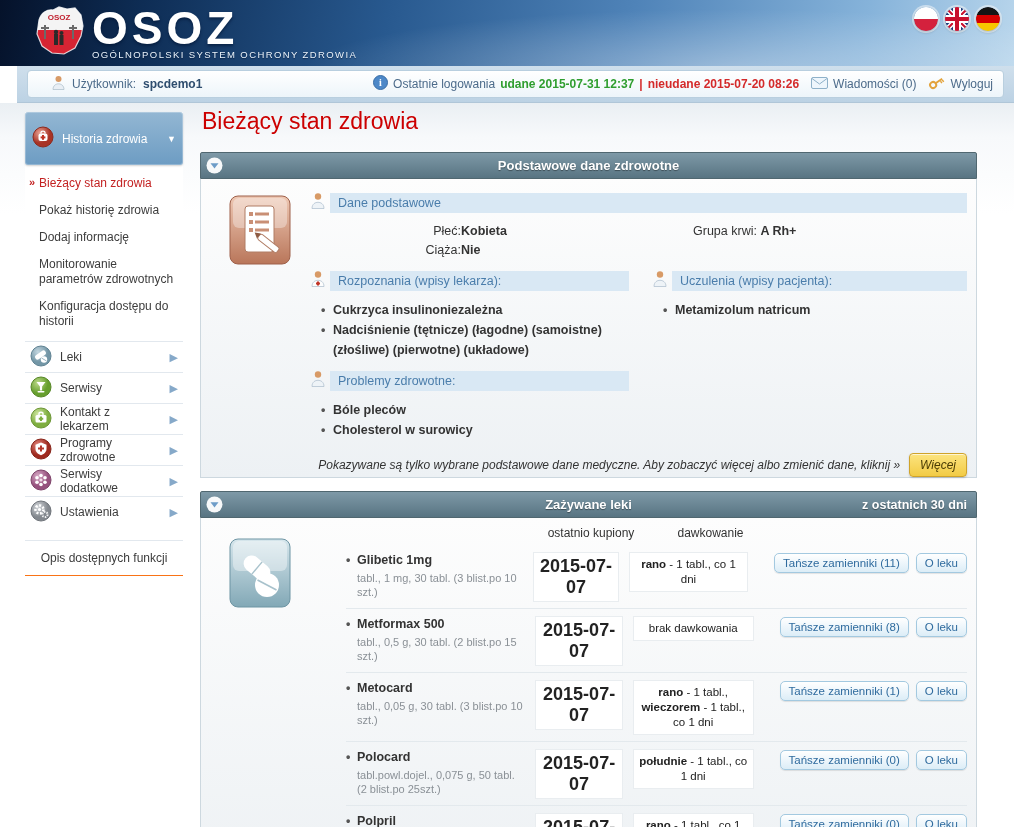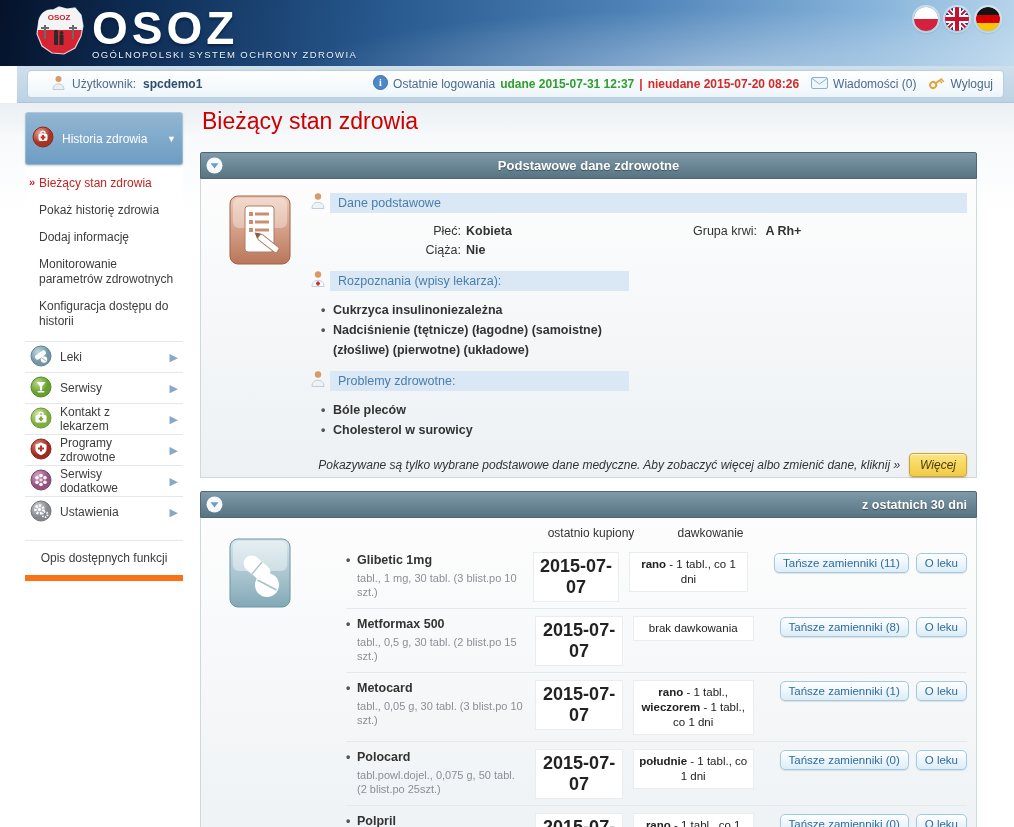--- a/index.html
+++ b/index.html
@@ -46,21 +46,21 @@
     box-shadow:inset 0 0 0 1px rgba(255,255,255,.25),0 1px 2px rgba(0,0,0,.18);}
   .sb-header .chev{margin-left:auto;font-size:9px;color:#fff;}
   .sb-sub{padding:5px 0 6px;}
   .sb-sub-item{padding:6px 4px 6px 14px;font-size:12px;color:#3c3c3c;line-height:15px;cursor:pointer;position:relative;}
   .sb-sub-item.active{color:#c32222;}
   .sb-sub-item.active .marker{position:absolute;left:4px;top:5px;color:#c32222;font-size:11px;font-weight:bold;}
   .sb-menu-item{display:flex;align-items:center;height:30px;border-top:1px solid #e2e8ee;
     font-size:12px;color:#3c3c3c;gap:8px;padding:0 5px;cursor:pointer;}
   .sb-menu-item:last-of-type{border-bottom:1px solid #e2e8ee;}
   .sb-menu-item .chev{margin-left:auto;color:#86a9c9;font-size:11px;}
-  .sb-footer{margin-top:13px;border-top:1px solid #e2e8ee;border-bottom:6px solid #f97316;
+  .sb-footer{margin-top:13px;border-top:1px solid #e2e8ee;border-bottom:1px solid #f97316;
     padding:10px 0;text-align:center;font-size:12px;color:#3c3c3c;cursor:pointer;}
 
   
   .main{position:absolute;left:200px;top:5px;width:779px;}
   .page-title{color:#cc0000;font-size:23px;font-weight:400;margin:0 0 17px 2px;}
 
   .panel{width:777px;margin-bottom:13px;}
   .panel-hd{height:25px;background:linear-gradient(#7e99a7,#587482);border:1px solid #506770;
     position:relative;display:flex;align-items:center;border-radius:2px 2px 0 0;}
   .panel-hd-title{position:absolute;left:0;right:0;text-align:center;color:#fff;font-weight:bold;
@@ -73,21 +73,21 @@
   .big-icon{position:absolute;left:28px;top:16px;}
   .p-content{margin-left:110px;margin-right:9px;padding-top:13px;padding-bottom:0;}
 
   .sec-head{display:flex;align-items:flex-end;gap:5px;}
   .band{flex:1;height:20px;background:#d9e8f4;color:#4a7dab;font-size:12.5px;line-height:20px;padding-left:8px;}
 
   .fields{display:flex;padding:9px 0 10px;}
   .f-left{width:320px;}
   .f-row{display:flex;line-height:19px;font-size:12.5px;color:#333;}
   .f-label{width:150px;text-align:right;}
-  .f-val{font-weight:bold;margin-left:5px;}
+  .f-val{font-weight:bold;}
   .f-right{flex:1;padding-left:62px;font-size:12.5px;line-height:19px;color:#333;}
 
   .two-col{display:flex;gap:24px;align-items:flex-start;}
   .col-l{width:318px;}
   .col-r{flex:1;}
   .blist{margin:9px 0 4px;padding-left:10px;}
   .bitem{position:relative;padding-left:12px;font-weight:bold;font-size:12.5px;color:#333;line-height:20px;}
   .bitem::before{content:"\2022";position:absolute;left:0;color:#555;}
 
   .p1-note{display:flex;justify-content:flex-end;align-items:center;gap:9px;margin-top:13px;
@@ -476,20 +476,34 @@
                         <rect x="5" y="12.5" width="4" height="2" fill="#c03527"></rect>
                       </svg>
                   </span>
                   <div class="band">Rozpoznania (wpisy lekarza):</div>
                 </div>
                 <div class="blist">
                   <div class="bitem">Cukrzyca insulinoniezależna</div>
                   <div class="bitem">Nadciśnienie (tętnicze) (łagodne) (samoistne) (złośliwe) (pierwotne) (układowe)</div>
                 </div>
               </div>
+              <div class="col-r">
+                <div class="sec-head">
+                  <span>
+                    <svg width="14" height="17" viewBox="0 0 14 17">
+                        <circle cx="7" cy="4.5" r="3.2" fill="#d89a66"></circle>
+                        <path d="M1 16.5 c0-4.5 3.2-6.2 6-6.2 s6 1.7 6 6.2 z" fill="#eef3f7" stroke="#aabccb" stroke-width=".7"></path>
+                      </svg>
+                  </span>
+                  <div class="band">Uczulenia (wpisy pacjenta):</div>
+                </div>
+                <div class="blist">
+                  <div class="bitem">Metamizolum natricum</div>
+                </div>
+              </div>
             </div>
 
             <div class="col-l" style="margin-top:6px;">
               <div class="sec-head">
                 <span>
                   <svg width="14" height="17" viewBox="0 0 14 17">
                       <circle cx="7" cy="4.5" r="3.2" fill="#d89a66"></circle>
                       <path d="M1 16.5 c0-4.5 3.2-6.2 6-6.2 s6 1.7 6 6.2 z" fill="#eef3f7" stroke="#aabccb" stroke-width=".7"></path>
                     </svg>
                 </span>
@@ -510,20 +524,21 @@
       </div>
 
       <div class="panel">
         <div class="panel-hd">
           <span class="collapse">
             <svg width="17" height="17" viewBox="0 0 17 17">
                 <circle cx="8.5" cy="8.5" r="8" fill="#fff" opacity=".95"></circle>
                 <polygon points="4.5,6.3 12.5,6.3 8.5,11.6" fill="#6d9cc7"></polygon>
               </svg>
           </span>
+          <span class="panel-hd-title">Zażywane leki</span>
           <span class="panel-hd-right">z ostatnich 30 dni</span>
         </div>
         <div class="panel-bd">
           <span class="big-icon" style="top:20px;">
             <svg width="62" height="70" viewBox="0 0 62 70">
               <defs>
                   <linearGradient id="gP2" x1="0" y1="0" x2="0" y2="1">
                     <stop offset="0" stop-color="#d6e6ec"></stop>
                     <stop offset="1" stop-color="#82a8b6"></stop>
                   </linearGradient>

